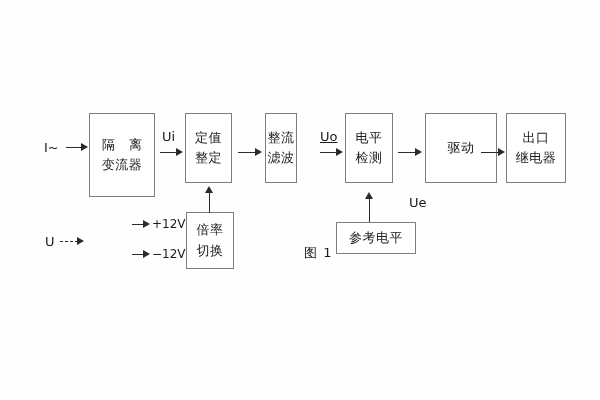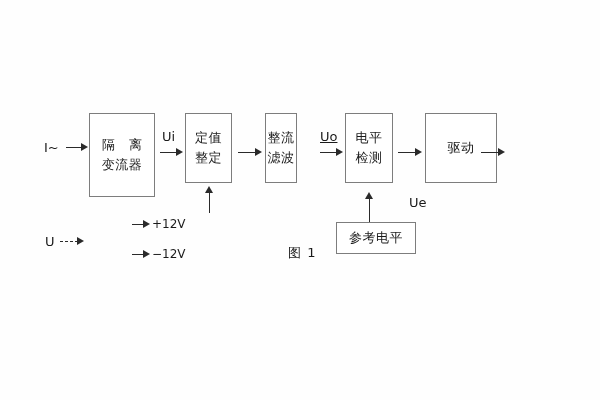--- a/index.html
+++ b/index.html
@@ -128,40 +128,48 @@
   <div class="hline" style="left:398px; top:152px; width:18px;"></div>
   <div class="arr-r" style="left:415px; top:148px;"></div>
 
   <div class="block" style="left:425px; top:113px; width:72px; height:70px;">
     <span class="ln">驱动</span>
   </div>
 
   <div class="hline" style="left:481px; top:152px; width:18px;"></div>
   <div class="arr-r" style="left:498px; top:148px;"></div>
 
+  <div class="block" style="left:506px; top:113px; width:60px; height:70px;">
+    <span class="ln">出口</span>
+    <span class="ln">继电器</span>
+  </div>
 
   <div class="lbl" style="left:45px; top:235px;">U</div>
   <div class="dash" style="left:60px; top:241px; width:18px;"></div>
   <div class="arr-r" style="left:77px; top:237px;"></div>
 
 
   <div class="hline" style="left:132px; top:224px; width:12px;"></div>
   <div class="arr-r" style="left:143px; top:220px;"></div>
   <div class="lbl small" style="left:152px; top:218px;">+12V</div>
 
   <div class="hline" style="left:132px; top:254px; width:12px;"></div>
   <div class="arr-r" style="left:143px; top:250px;"></div>
   <div class="lbl small" style="left:152px; top:248px;">−12V</div>
 
+  <div class="block" style="left:186px; top:212px; width:48px; height:57px;">
+    <span class="ln">倍率</span>
+    <span class="ln">切换</span>
+  </div>
 
   <div class="vline" style="left:209px; top:193px; height:20px;"></div>
   <div class="arr-u" style="left:205px; top:186px;"></div>
 
   <div class="vline" style="left:369px; top:199px; height:23px;"></div>
   <div class="arr-u" style="left:365px; top:192px;"></div>
   <div class="lbl" style="left:378px; top:196px;margin-left:31px;">Ue</div>
 
   <div class="block" style="left:336px; top:222px; width:80px; height:32px;">
     <span class="ln">参考电平</span>
   </div>
 
-  <div class="lbl cap" style="left:288px; top:246px;">图 1</div>
+  <div class="lbl cap" style="left:304px; top:246px;">图 1</div>
 </div>
 
 </body></html>

